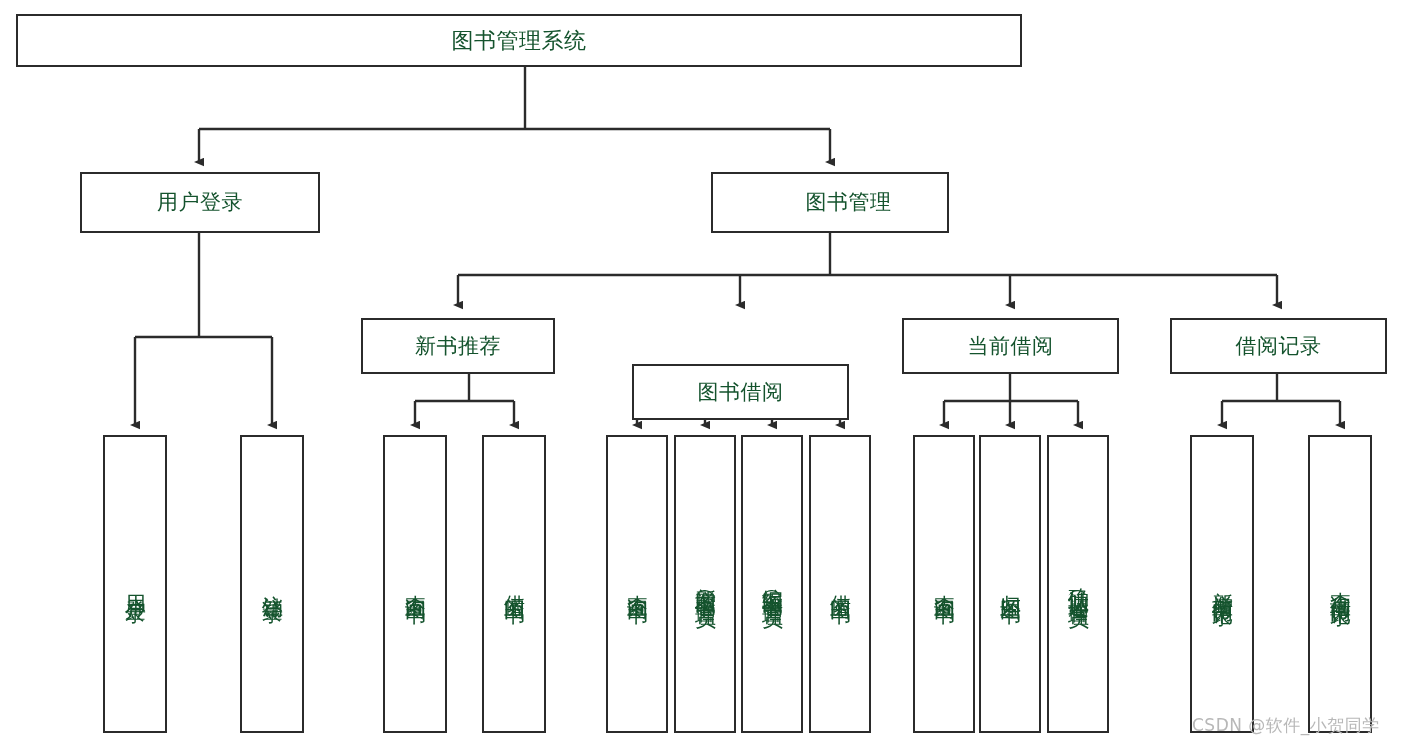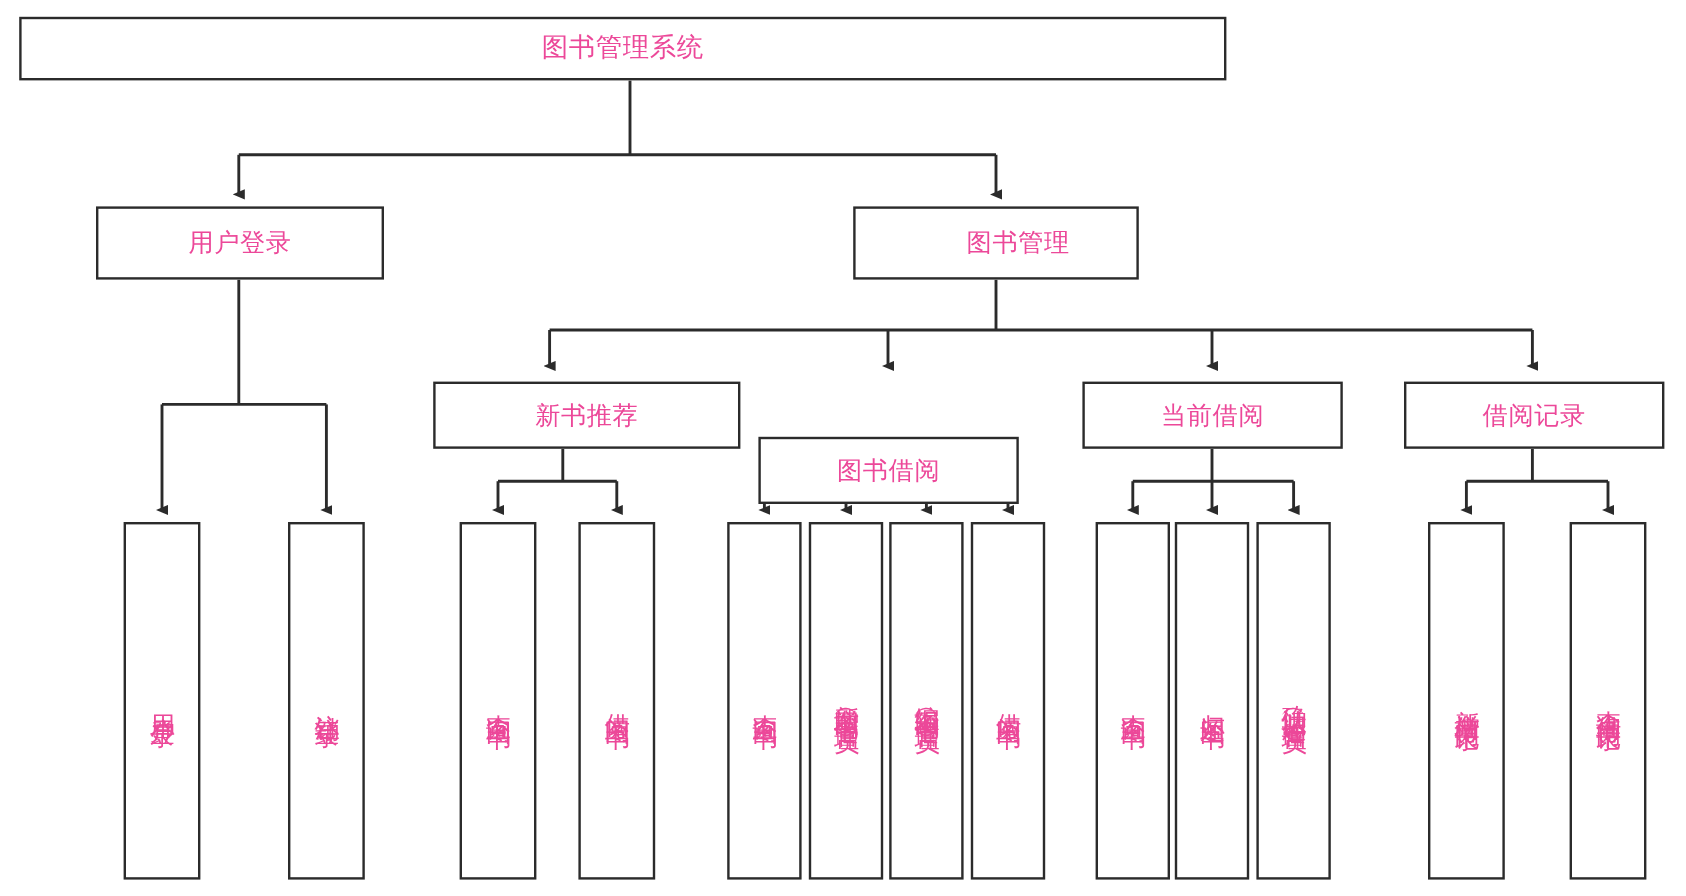--- a/index.html
+++ b/index.html
@@ -35,21 +35,21 @@
     border: 2px solid #2b2b2b;
     display: flex;
     align-items: center;
     justify-content: center;
     color: #2f2f2f;
   }
   .node-label {
     display: block;
     text-align: center;
     line-height: 1.08;
-    color: #ec4899;
+    color: #14532d;
     white-space: nowrap;
   }
   
   .node.horiz .node-label {
     font-size: 21px;
     letter-spacing: 0.5px;
   }
   .node.root .node-label {
     font-size: 22px;
     letter-spacing: 0.5px;
@@ -141,21 +141,21 @@
   </div>
 
   <div class="node horiz" style="left:80px; top:172px; width:240px; height:61px;">
     <span class="node-label">用户登录</span>
   </div>
 
   <div class="node horiz" style="left:711px; top:172px; width:238px; height:61px;padding-left:37px;">
     <span class="node-label">图书管理</span>
   </div>
 
-  <div class="node horiz" style="left:361px; top:318px; width:256px; height:56px;">
+  <div class="node horiz" style="left:361px; top:318px; width:194px; height:56px;">
     <span class="node-label">新书推荐</span>
   </div>
 
   <div class="node horiz" style="left:632px; top:318px; width:217px; height:56px;margin-top:46px;">
     <span class="node-label">图书借阅</span>
   </div>
 
   <div class="node horiz" style="left:1170px; top:318px; width:217px; height:56px;">
     <span class="node-label">借阅记录</span>
   </div>
@@ -209,14 +209,15 @@
   </div>
 
   <div class="node vert" style="left:1190px; top:435px; width:64px; height:298px;">
     <span class="node-label">新增借阅记录</span>
   </div>
 
   <div class="node vert" style="left:1308px; top:435px; width:64px; height:298px;">
     <span class="node-label">查询借阅记录</span>
   </div>
 
+  <div class="watermark">CSDN @软件_小贺同学</div>
 
 </div>
 
 </body></html>

